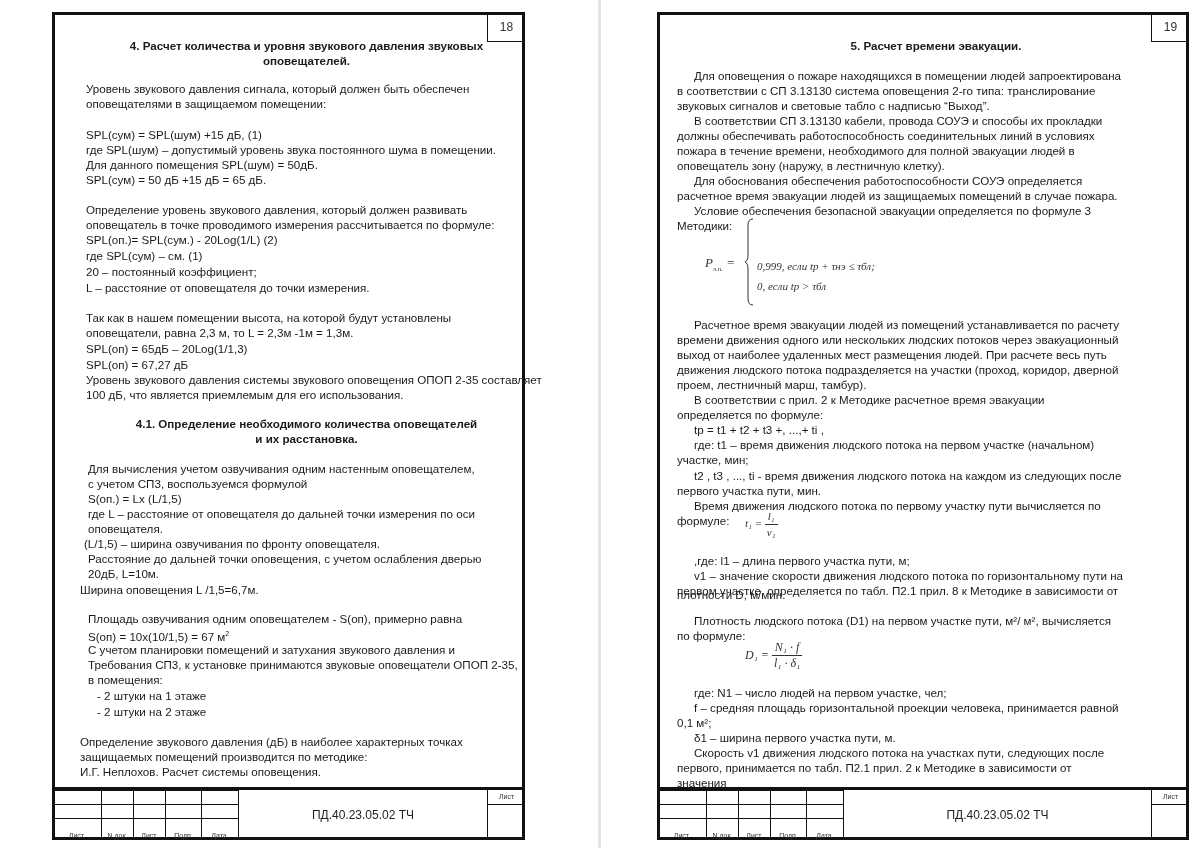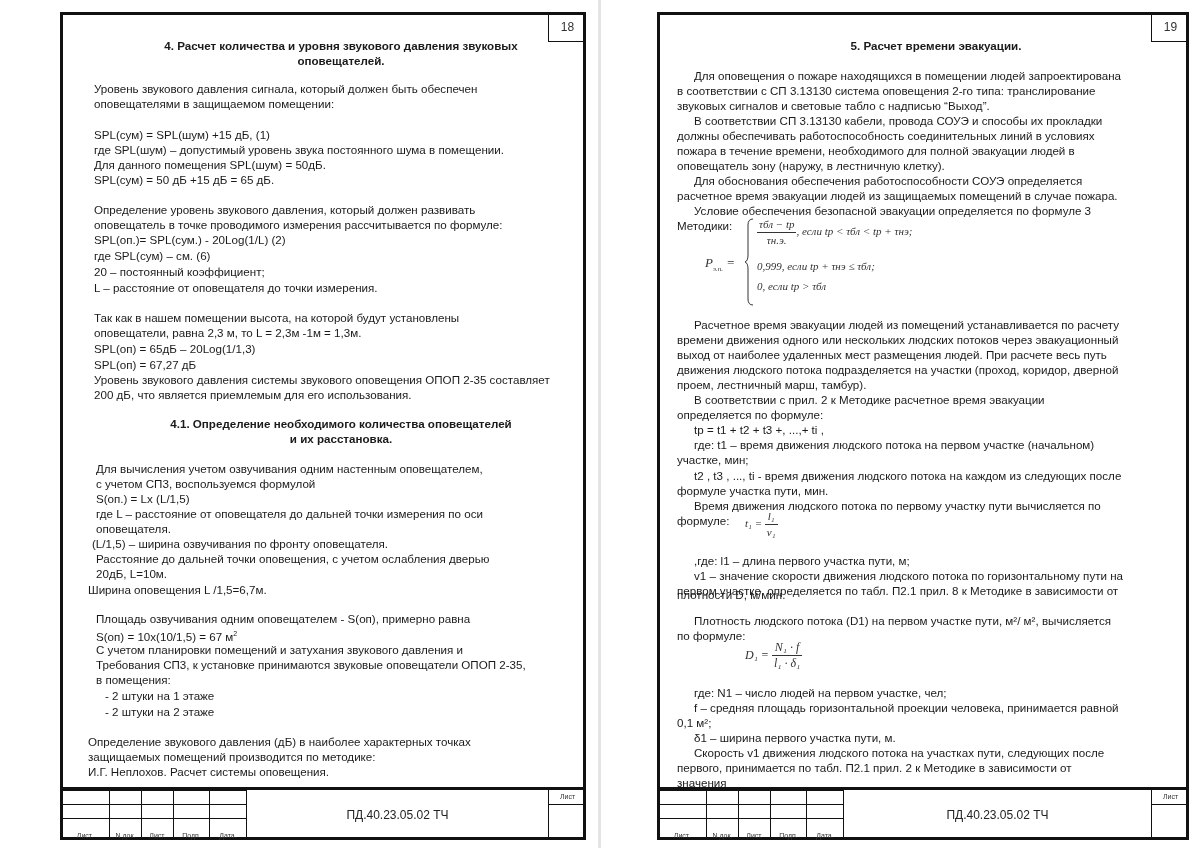--- a/index.html
+++ b/index.html
@@ -2,21 +2,21 @@
 <html><head>
 <meta charset="utf-8">
 <style>
   html, body { margin:0; padding:0; }
   body {
     width:1200px; height:848px; position:relative; background:#ffffff;
     font-family:"Liberation Sans", sans-serif; color:#1a1a1a; overflow:hidden;
   }
   .divider { position:absolute; left:598px; top:0; width:3px; height:848px; background:#e4e4e4; }
   .page { position:absolute; top:12px; }
-  .page.left { left:60px; width:526px; height:828px; }
+  .page.left { left:52px; width:473px; height:828px; }
   .page.right { left:657px; width:532px; height:828px; }
   .frame { position:absolute; inset:0; border:3px solid #111; box-sizing:border-box; }
   .pnum { position:absolute; top:0; right:0; width:38px; height:30px; border-left:1.5px solid #111; border-bottom:1.5px solid #111; box-sizing:border-box; font-size:12px; display:flex; align-items:center; justify-content:center; color:#333; }
   .content { position:absolute; left:0; top:0; right:0; font-size:11.6px; line-height:15.4px; }
   .line { position:absolute; white-space:nowrap; }
   .h { font-weight:bold; text-align:center; left:0; right:0;padding-left:36px; }
   .stamp { position:absolute; left:0; right:0; bottom:0; height:53px; border-top:3px solid #111; box-sizing:border-box; }
   .stamp table { border-collapse:collapse; position:absolute; left:0; top:0; height:100%; }
   .stamp td { border:1px solid #111; padding:0; font-size:7px; text-align:center; vertical-align:bottom; color:#333; }
   .stamp .code { position:absolute; top:0; bottom:0; display:flex; align-items:center; justify-content:center; font-size:12px; color:#222; }
@@ -44,30 +44,30 @@
     <div class="line" style="left:34px;top:69px">Уровень звукового давления сигнала, который должен быть обеспечен</div>
     <div class="line" style="left:34px;top:84px">оповещателями в защищаемом помещении:</div>
     <div class="line" style="left:34px;top:115px">SPL(сум) = SPL(шум) +15 дБ, (1)</div>
     <div class="line" style="left:34px;top:130px">где SPL(шум) – допустимый уровень звука постоянного шума в помещении.</div>
     <div class="line" style="left:34px;top:145px">Для данного помещения  SPL(шум) = 50дБ.</div>
     <div class="line" style="left:34px;top:160px">SPL(сум) = 50 дБ +15 дБ = 65 дБ.</div>
 
     <div class="line" style="left:34px;top:190px">Определение уровень звукового давления, который должен развивать</div>
     <div class="line" style="left:34px;top:205px">оповещатель в точке проводимого измерения рассчитывается по формуле:</div>
     <div class="line" style="left:34px;top:220px">SPL(оп.)= SPL(сум.) - 20Log(1/L) (2)</div>
-    <div class="line" style="left:34px;top:236px">где SPL(сум) – см. (6)</div>
+    <div class="line" style="left:34px;top:236px">где SPL(сум) – см. (1)</div>
     <div class="line" style="left:34px;top:252px">20 – постоянный коэффициент;</div>
     <div class="line" style="left:34px;top:268px">L – расстояние от оповещателя до точки измерения.</div>
 
     <div class="line" style="left:34px;top:298px">Так как в нашем помещении высота, на которой будут установлены</div>
     <div class="line" style="left:34px;top:313px">оповещатели, равна 2,3 м, то L = 2,3м -1м = 1,3м.</div>
     <div class="line" style="left:34px;top:329px">SPL(оп) = 65дБ – 20Log(1/1,3)</div>
     <div class="line" style="left:34px;top:345px">SPL(оп) = 67,27 дБ</div>
     <div class="line" style="left:34px;top:360px">Уровень звукового давления системы звукового оповещения ОПОП 2-35 составляет</div>
-    <div class="line" style="left:34px;top:375px">200 дБ, что является приемлемым для его использования.</div>
+    <div class="line" style="left:34px;top:375px">100 дБ, что является приемлемым для его использования.</div>
 
     <div class="line h" style="top:404px">4.1. Определение необходимого количества оповещателей</div>
     <div class="line h" style="top:419px">и их расстановка.</div>
 
     <div class="line" style="left:36px;top:449px">Для вычисления учетом озвучивания одним настенным оповещателем,</div>
     <div class="line" style="left:36px;top:464px">с учетом СП3, воспользуемся формулой</div>
     <div class="line" style="left:36px;top:479px">S(оп.) = Lx (L/1,5)</div>
     <div class="line" style="left:36px;top:494px">где L – расстояние от оповещателя до дальней точки измерения по оси</div>
     <div class="line" style="left:36px;top:509px">оповещателя.</div>
     <div class="line" style="left:32px;top:524px">(L/1,5) – ширина озвучивания по фронту оповещателя.</div>
@@ -140,39 +140,36 @@
     <div class="line" style="left:37px;top:191px">Условие обеспечения безопасной эвакуации определяется по формуле 3</div>
     <div class="line" style="left:20px;top:206px">Методики:</div>
 
     <div style="position:absolute;left:48px;top:205px;width:260px;height:90px">
       <div class="math" style="position:absolute;left:0;top:38px;font-size:13px">
         <span>P</span><sub>э.п.</sub> =
       </div>
       <svg style="position:absolute;left:40px;top:0" width="10" height="90">
         <path d="M8 2 Q3 2 3 8 L3 38 Q3 44 0 45 Q3 46 3 52 L3 82 Q3 88 8 88" fill="none" stroke="#333" stroke-width="1"></path>
       </svg>
-      <div class="math" style="position:absolute;left:52px;top:0;white-space:nowrap">
-        <span class="frac"><span class="n">τбл − tр</span><span class="d">τн.э.</span></span><span>, если  tр &lt; τбл &lt; tр + τнэ;</span>
-      </div>
       <div class="math" style="position:absolute;left:52px;top:42px;white-space:nowrap">0,999, если  tр + τнэ ≤ τбл;</div>
       <div class="math" style="position:absolute;left:52px;top:62px;white-space:nowrap">0, если tр &gt; τбл</div>
     </div>
 
     <div class="line" style="left:37px;top:305px">Расчетное время эвакуации людей из помещений устанавливается по расчету</div>
     <div class="line" style="left:20px;top:320px">времени движения одного или нескольких людских потоков через эвакуационный</div>
     <div class="line" style="left:20px;top:335px">выход от наиболее удаленных мест размещения людей. При расчете весь путь</div>
     <div class="line" style="left:20px;top:350px">движения людского потока подразделяется на участки (проход, коридор, дверной</div>
     <div class="line" style="left:20px;top:365px">проем, лестничный марш, тамбур).</div>
     <div class="line" style="left:37px;top:380px">В соответствии с прил. 2 к Методике расчетное время эвакуации</div>
     <div class="line" style="left:20px;top:395px">определяется по формуле:</div>
     <div class="line" style="left:37px;top:410px">tр  = t1 +  t2 +  t3 +, ...,+ ti ,</div>
     <div class="line" style="left:37px;top:425px">где: t1 – время движения людского потока на первом участке (начальном)</div>
     <div class="line" style="left:20px;top:440px">участке, мин;</div>
     <div class="line" style="left:37px;top:456px">t2 , t3 , ..., ti - время движения людского потока на каждом из следующих после</div>
-    <div class="line" style="left:20px;top:471px">формуле участка пути, мин.</div>
+    <div class="line" style="left:20px;top:471px">первого участка пути, мин.</div>
     <div class="line" style="left:37px;top:486px">Время движения людского потока по первому участку пути вычисляется по</div>
     <div class="line" style="left:20px;top:501px">формуле:</div>
 
     <div class="math" style="position:absolute;left:88px;top:497px;white-space:nowrap">
       <span>t₁ =</span>
       <span class="frac"><span class="n">l₁</span><span class="d">v₁</span></span>
     </div>
 
     <div class="line" style="left:37px;top:541px">,где: l1 – длина первого участка пути, м;</div>
     <div class="line" style="left:37px;top:556px">v1 – значение скорости движения людского потока по горизонтальному пути на</div>

